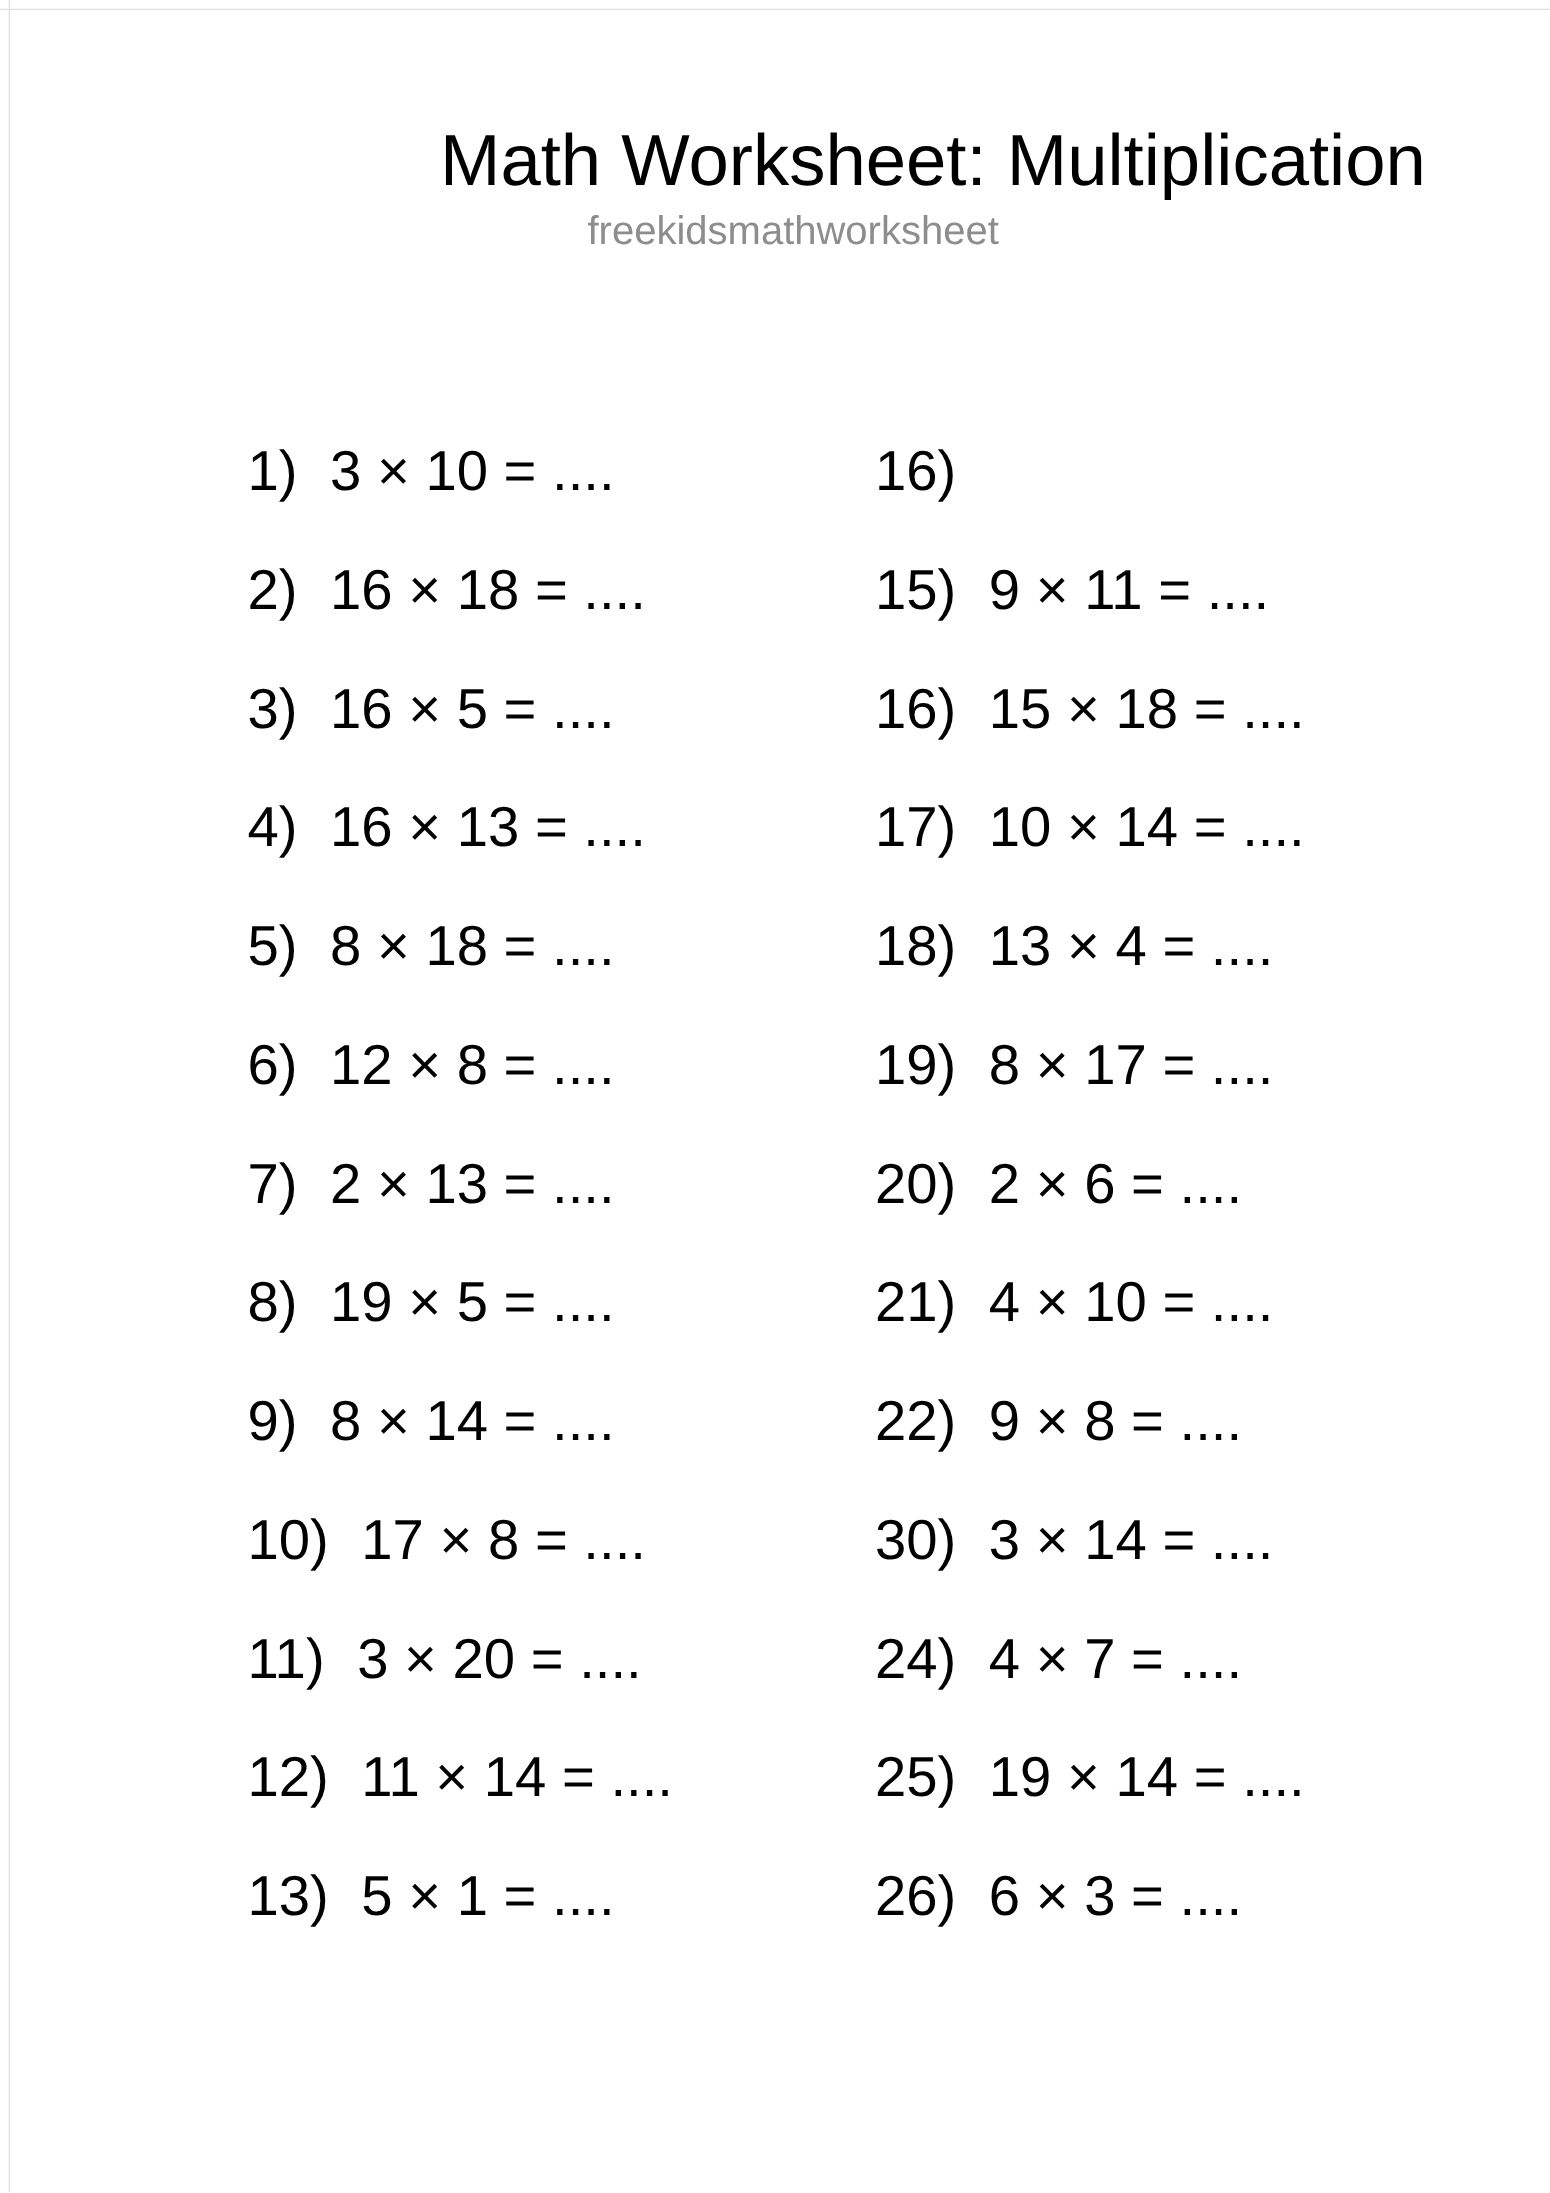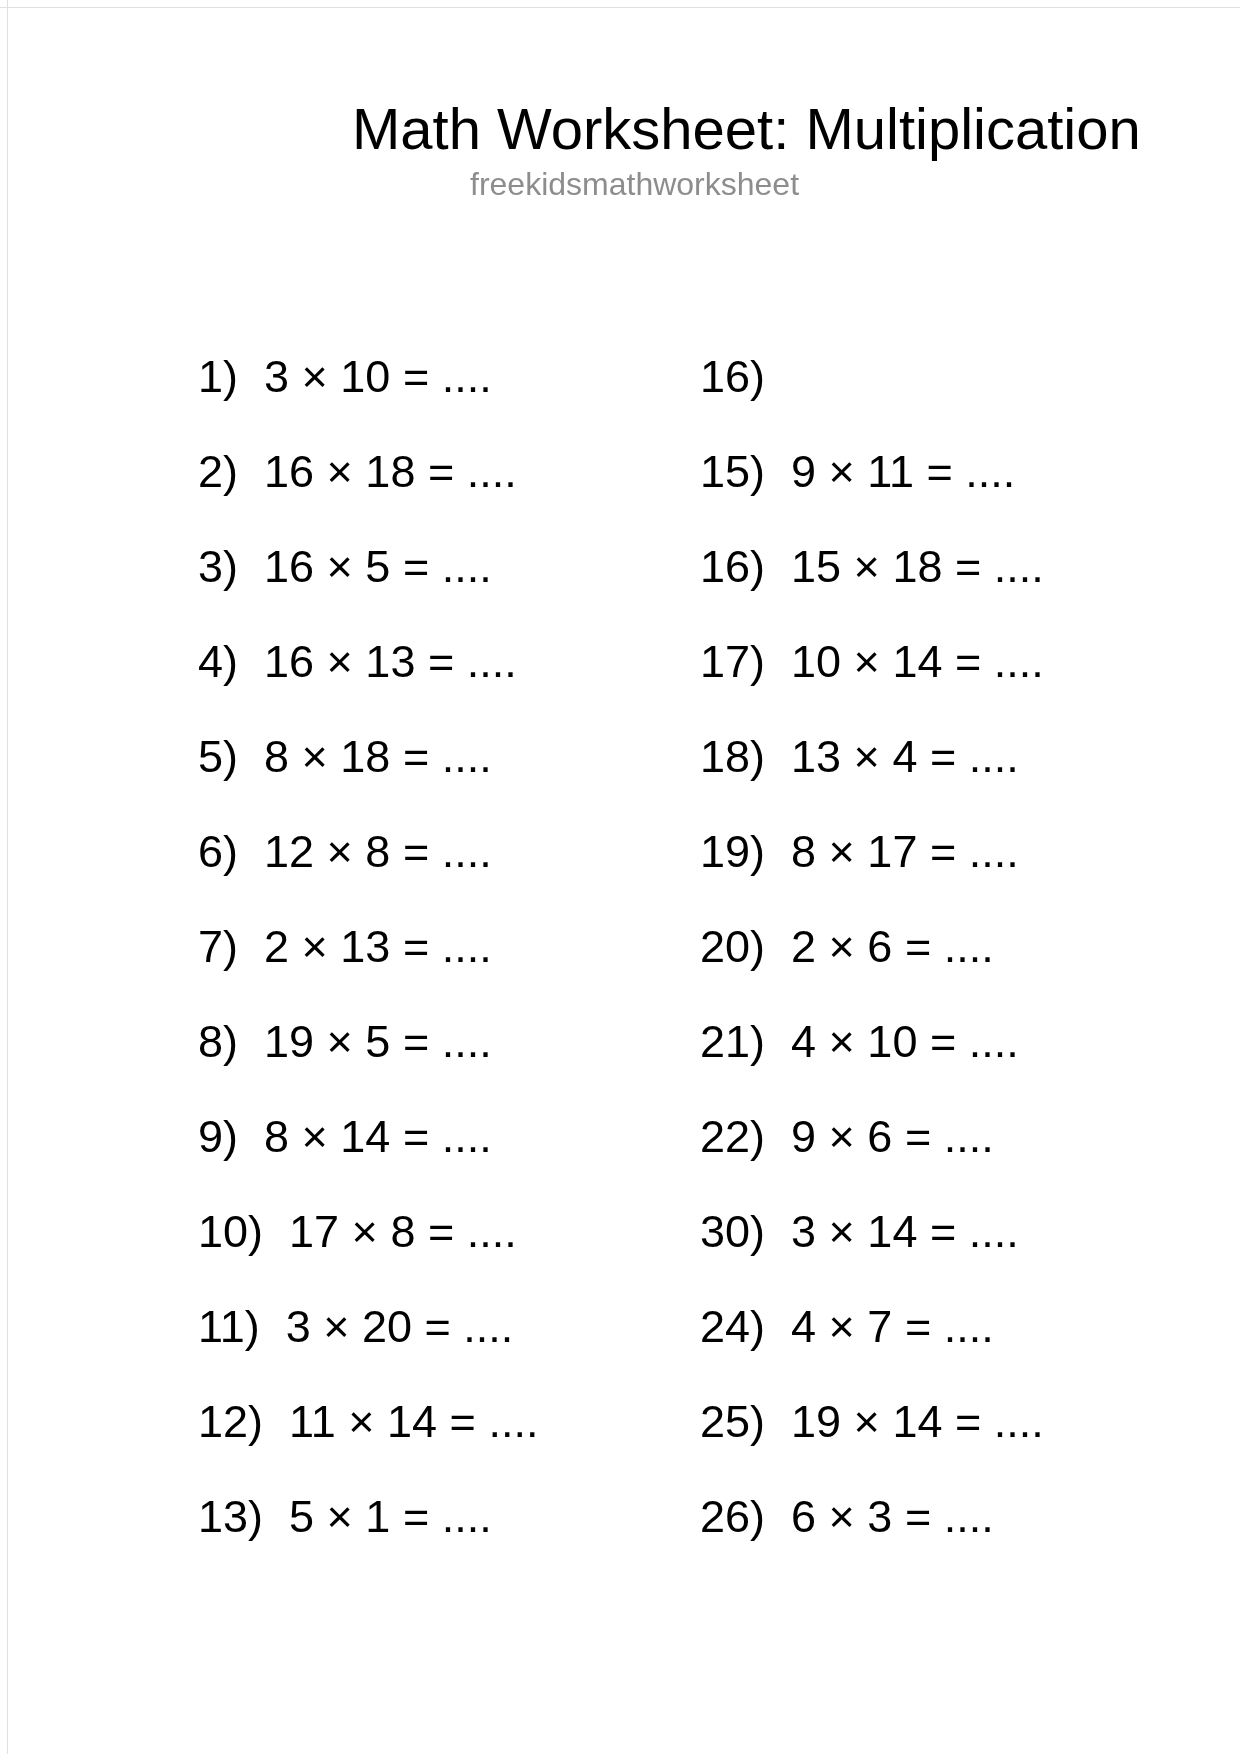--- a/index.html
+++ b/index.html
@@ -159,21 +159,21 @@
     <div class="row">
       <span class="num">20)</span>
       <span class="expr">2 × 6 = ....</span>
     </div>
     <div class="row">
       <span class="num">21)</span>
       <span class="expr">4 × 10 = ....</span>
     </div>
     <div class="row">
       <span class="num">22)</span>
-      <span class="expr">9 × 6 = ....</span>
+      <span class="expr">9 × 8 = ....</span>
     </div>
     <div class="row">
       <span class="num">30)</span>
       <span class="expr">3 × 14 = ....</span>
     </div>
     <div class="row">
       <span class="num">24)</span>
       <span class="expr">4 × 7 = ....</span>
     </div>
     <div class="row">

